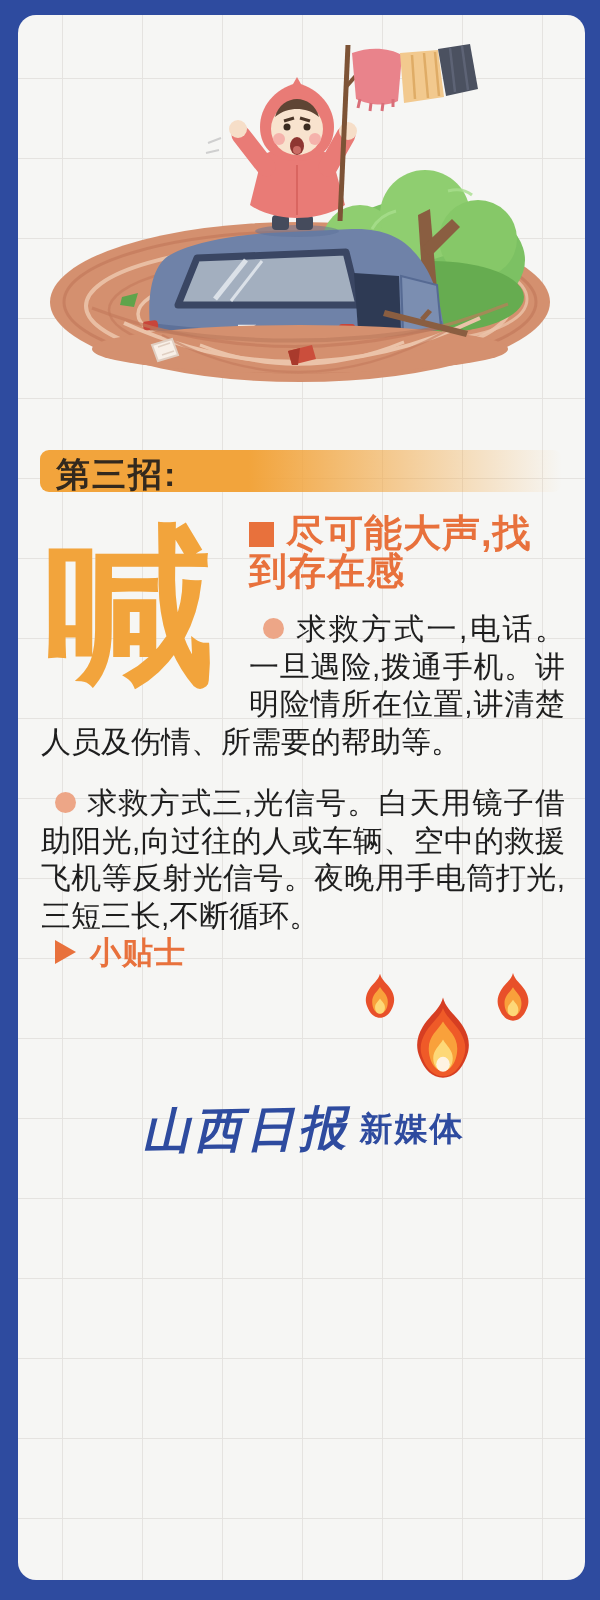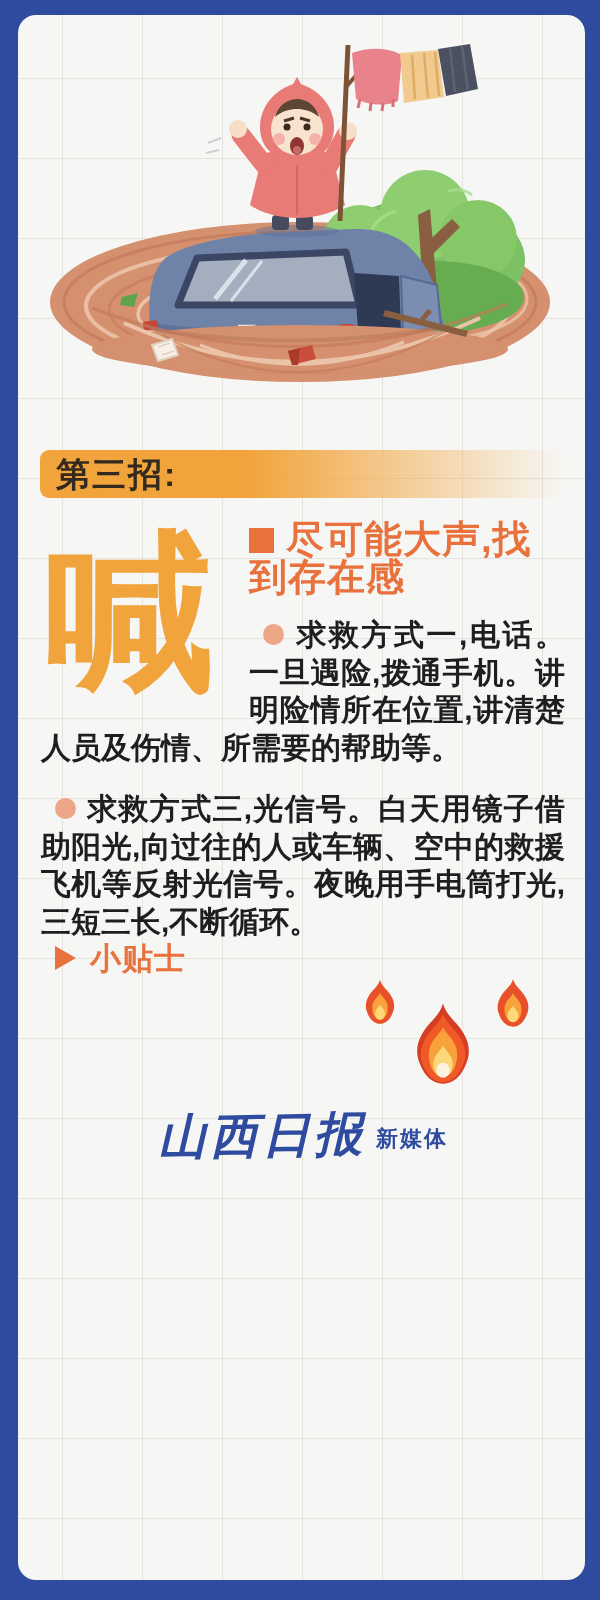--- a/index.html
+++ b/index.html
@@ -18,41 +18,41 @@
     border-radius:18px;overflow:hidden;
     background-color:var(--card);
     background-image:
       linear-gradient(var(--grid) 1.5px, transparent 1.5px),
       linear-gradient(90deg, var(--grid) 1.5px, transparent 1.5px);
     background-size:80px 80px;
     background-position:44px 63px;
   }
   .illus{display:block;width:600px;height:395px;margin-left:-18px;}
   .badge-bar{
-    margin:40px 0 0 22px;width:522px;height:48px;border-radius:9px;
+    margin:40px 0 0 22px;width:522px;height:42px;border-radius:9px;
     background:linear-gradient(90deg, var(--accent) 0%, var(--accent) 40%, rgba(242,164,60,0) 100%);
     box-sizing:border-box;padding-left:16px;
     font-size:34px;font-weight:900;line-height:48px;letter-spacing:2px;
     color:var(--badge_text);
   }
   .content{padding:0 20px 0 23px;}
   .main{margin-top:22px;}
   .bigchar{
     float:left;width:208px;height:200px;
     font-size:172px;line-height:185px;font-weight:900;
     color:var(--accent);padding-left:2px;box-sizing:border-box;
   }
   .headline{
     font-size:38px;line-height:38px;font-weight:900;letter-spacing:1px;
     color:var(--heading);
   }
   .sq{display:inline-block;width:25px;height:25px;background:var(--heading);
       margin-right:12px;vertical-align:-1px;}
   .para{
-    margin:24px 0 0 0;font-size:30px;line-height:37.5px;font-weight:700;
+    margin:24px 0 0 0;font-size:30px;line-height:37.5px;font-weight:400;
     color:var(--text);text-align:justify;
   }
   .para.first{margin-top:20px;}
   .dot{display:inline-block;width:21px;height:21px;border-radius:50%;
        background:var(--bullet);margin:0 10px 0 14px;}
   .tips-title{
     font-size:31px;line-height:38px;font-weight:900;
     letter-spacing:1px;color:var(--heading);
   }
   .tri{display:inline-block;width:0;height:0;
@@ -64,21 +64,21 @@
   .fire{position:absolute;}
   .fire.f1{left:318px;top:1px;width:42px;height:46px;}
   .fire.f2{left:452px;top:0;width:40px;height:50px;}
   .fire.f3{left:370px;top:24px;width:64px;height:84px;}
   .logo{margin-top:16px;text-align:center;color:var(--logo);white-space:nowrap;}
   .logo-script{
     font-family:"Liberation Serif",serif;font-style:italic;font-weight:700;
     font-size:48px;letter-spacing:4px;display:inline-block;transform:rotate(-1deg);
   }
   .logo-suffix{
-    font-size:22px;font-weight:900;letter-spacing:2px;margin-left:10px;
+    font-size:33px;font-weight:900;letter-spacing:2px;margin-left:10px;
     vertical-align:6px;
   }
 </style>
 </head>
 <body>
 
 <div class="card">
 
   <svg class="illus" viewBox="0 0 600 395" xmlns="http://www.w3.org/2000/svg">
 

